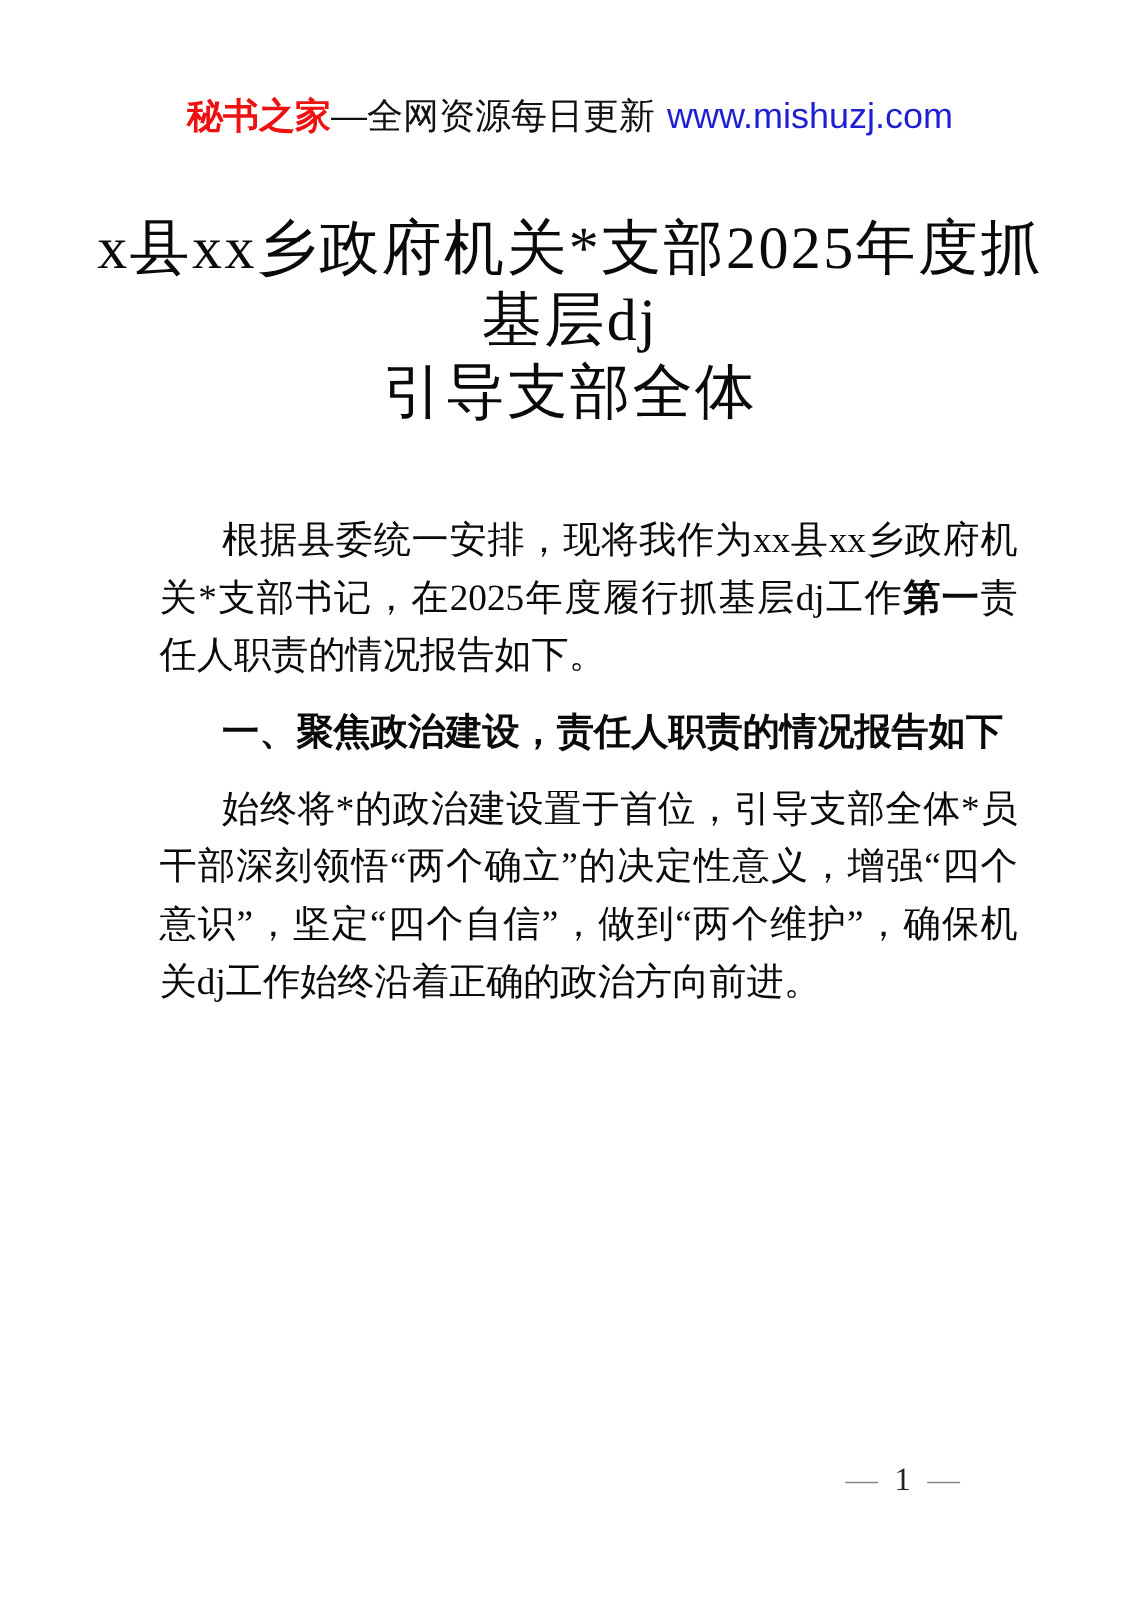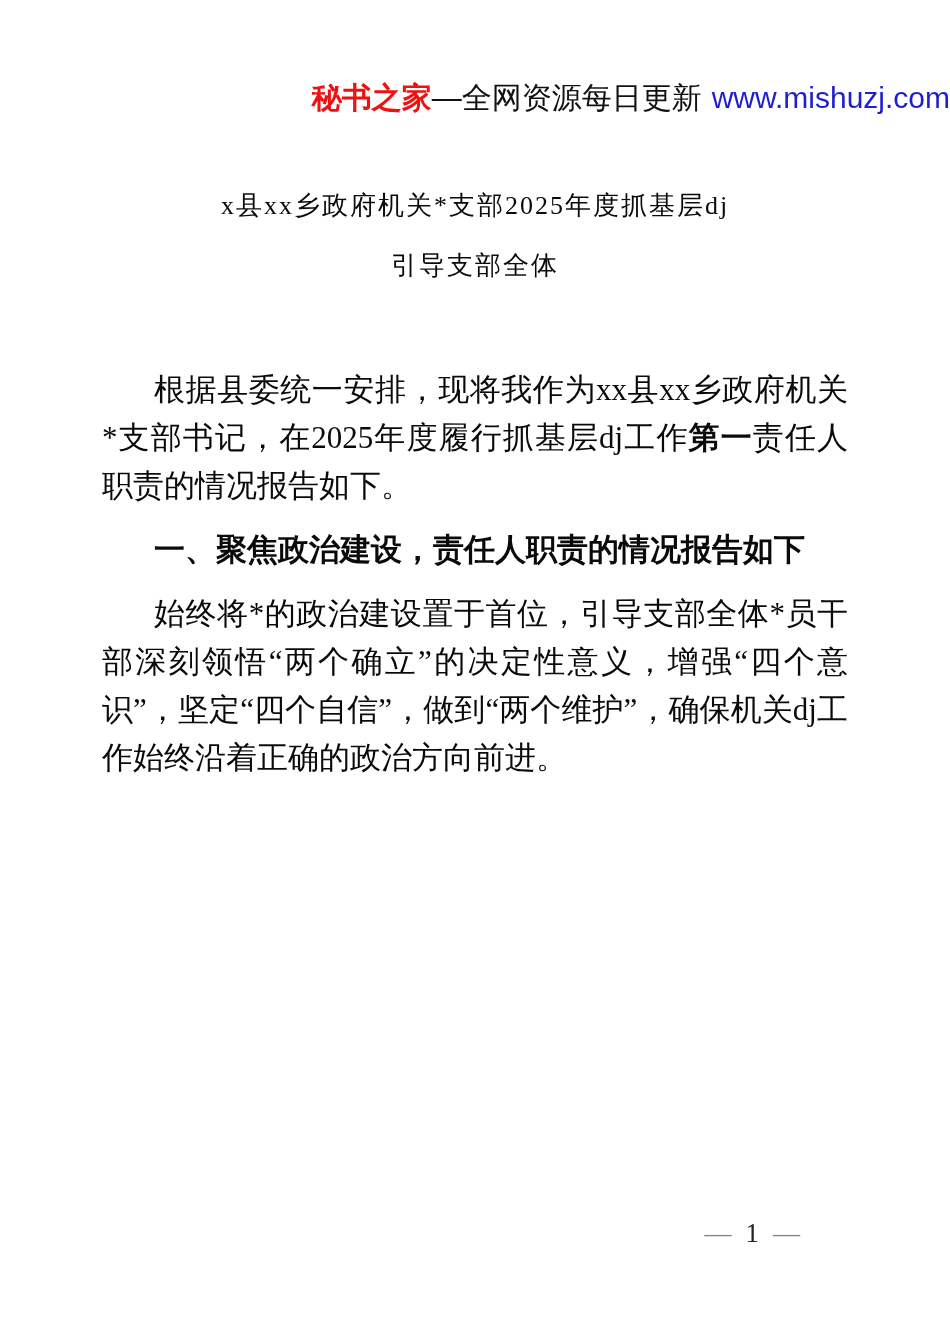--- a/index.html
+++ b/index.html
@@ -6,21 +6,21 @@
   .page {
     position: relative;
     width: 950px;
     height: 1344px;
     margin: 0 auto;
     background: #ffffff;
     overflow: hidden;
   }
   .site-header {
     padding-top: 78px;
-    text-align: right;
+    text-align: center;
     font-family: "Liberation Sans", sans-serif;
     font-size: 30px;
     line-height: 40px;
     color: #111111;
     white-space: nowrap;
   }
   .site-header .brand {
     color: #ee1111;
     font-weight: 700;
   }
@@ -30,34 +30,35 @@
     margin-right: 10px;
   }
   .site-header .url {
     color: #1e1ed2;
     font-weight: 400;
   }
   .doc-title {
     margin: 58px 80px 0 80px;
     text-align: center;
     font-family: "Liberation Serif", sans-serif;
-    font-size: 26px;
+    font-size: 50px;
     line-height: 60px;
     font-weight: 400;
     letter-spacing: 2px;
     color: #0a0a0a;
   }
   .doc-body {
     margin-top: 70px;
     padding: 0 102px;
     font-family: "Liberation Serif", sans-serif;
     font-size: 31px;
     line-height: 48px;
     color: #0a0a0a;
     text-align: justify;
+    margin-left: 31px;
   }
   .doc-body p, .doc-body h2 {
     margin: 0 0 16px 0;
     text-indent: 52px;
     font-size: 31px;
     font-weight: 400;
   }
   .doc-body h2 { font-weight: 700; }
   .doc-body .bold { font-weight: 700; }
   .page-footer {

